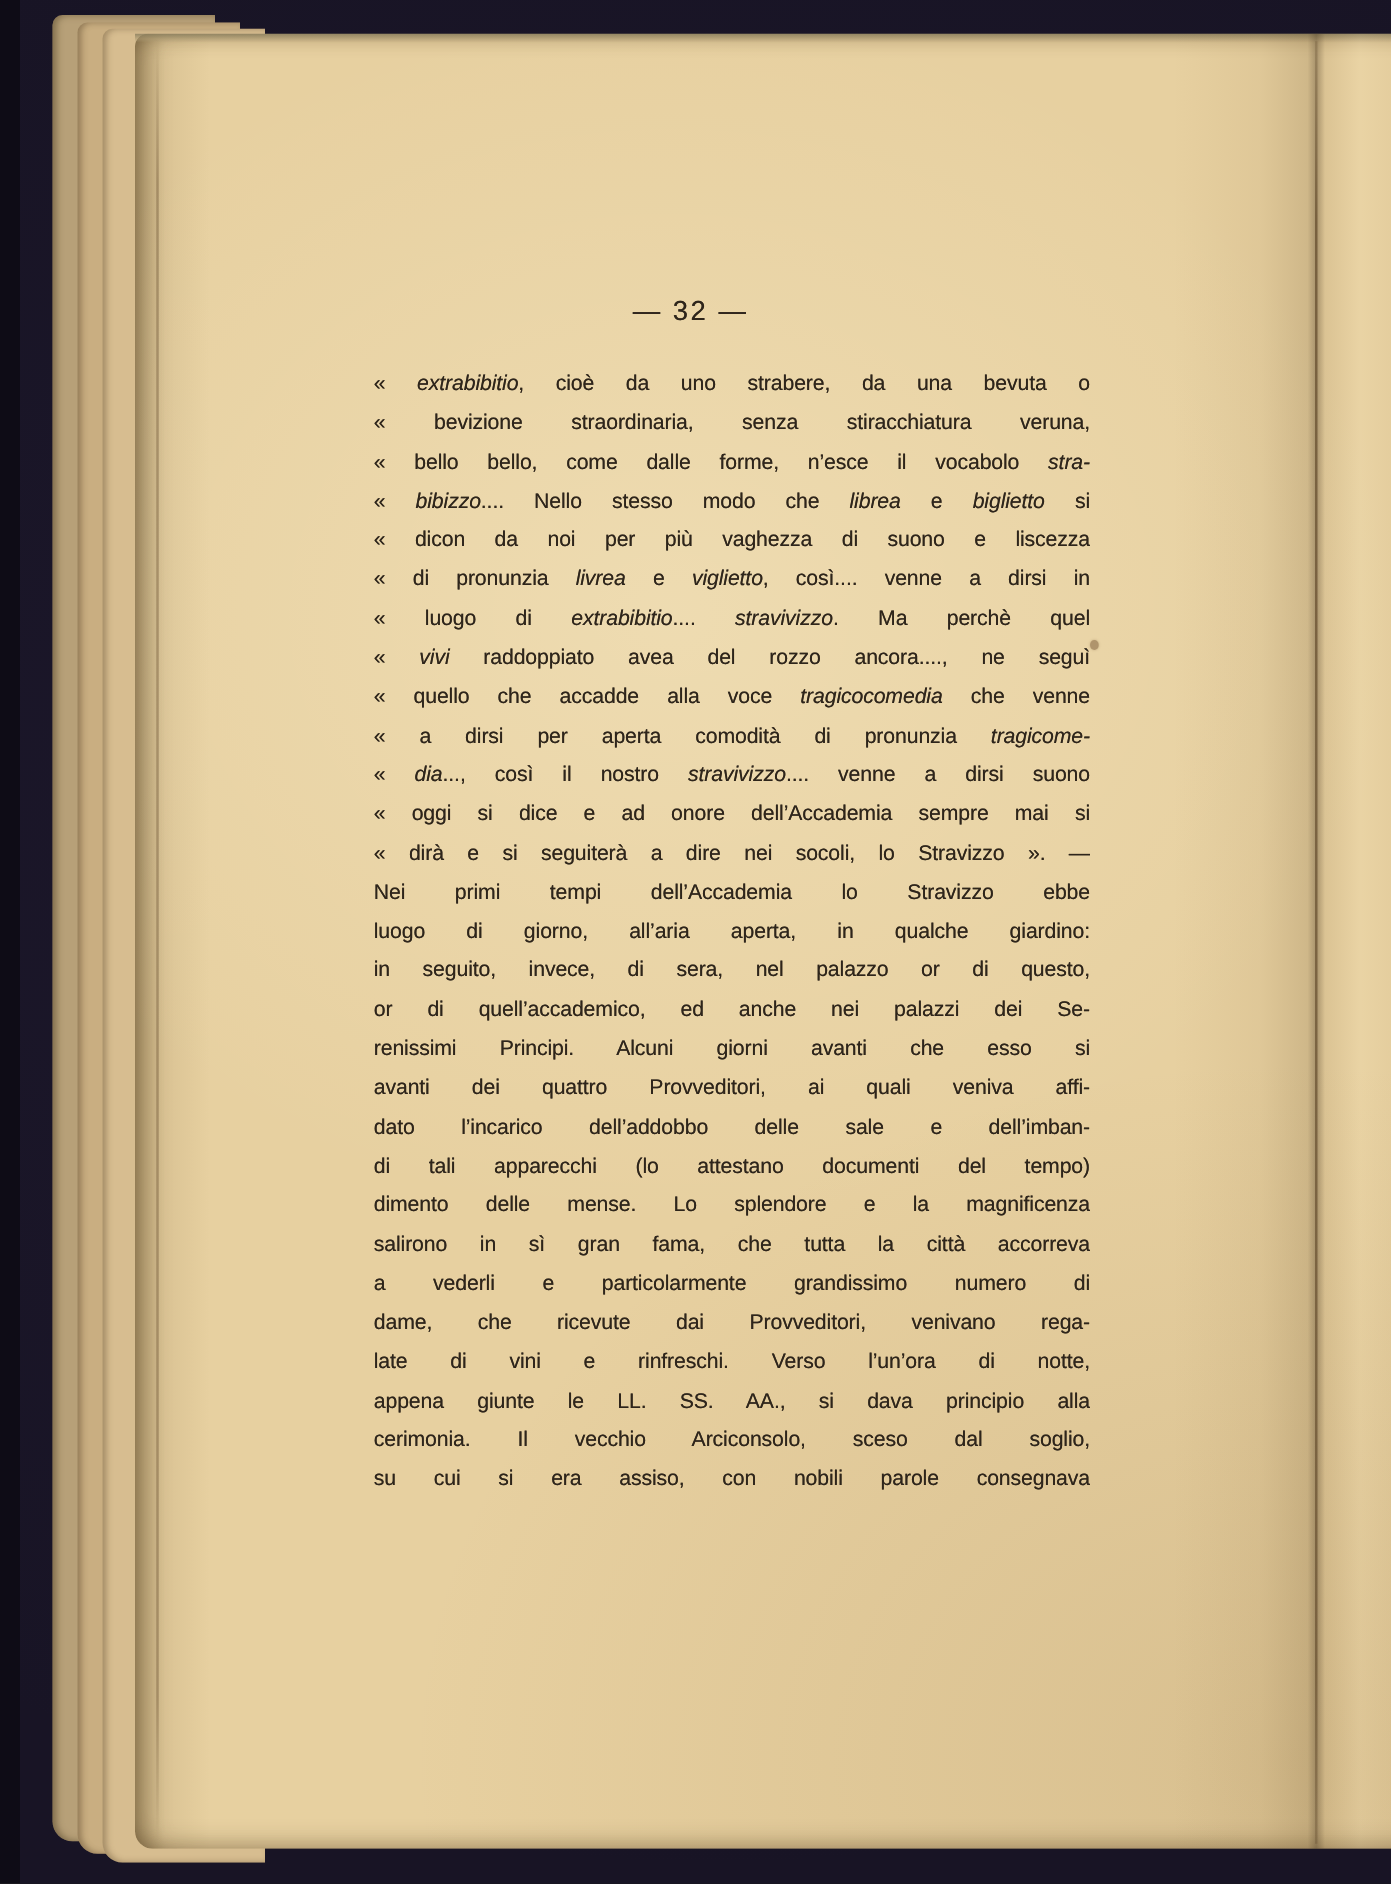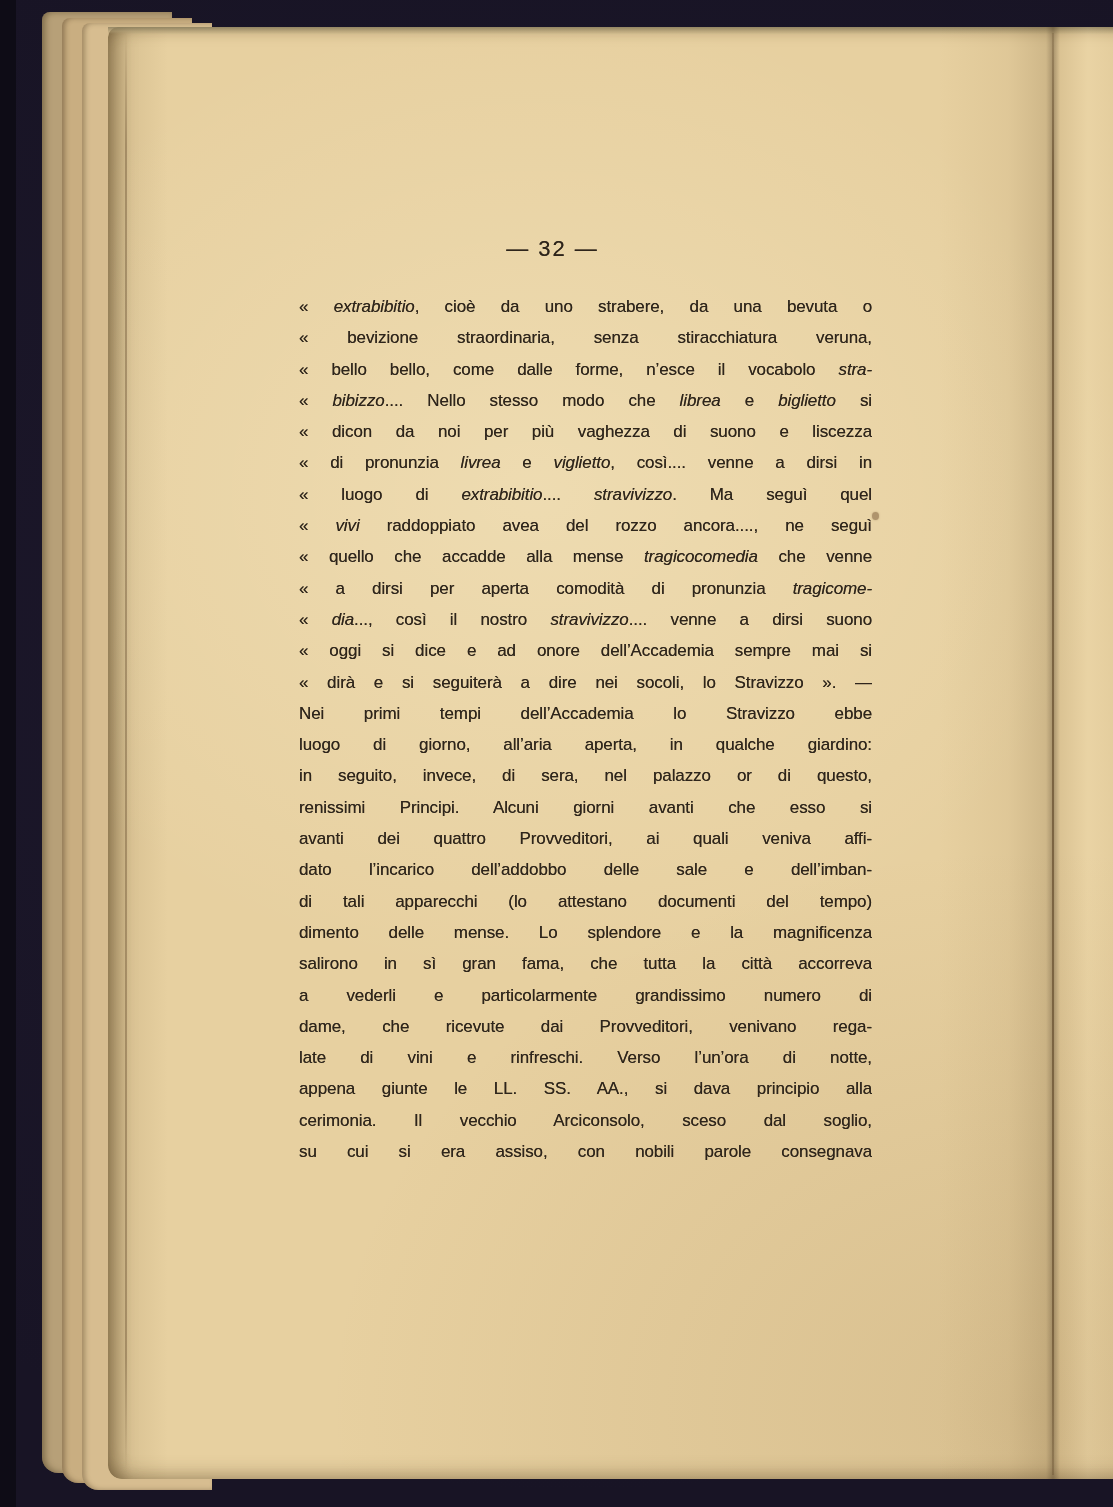--- a/index.html
+++ b/index.html
@@ -79,30 +79,31 @@
     <div class="speck"></div>
 
     <div class="pagenum">— 32 —</div>
     <div class="text-block">
         <div class="line"><span>« </span><i>extrabibitio</i><span>, cioè da uno strabere, da una bevuta o</span></div>
         <div class="line"><span>« bevizione straordinaria, senza stiracchiatura veruna,</span></div>
         <div class="line"><span>« bello bello, come dalle forme, n’esce il vocabolo </span><i>stra-</i></div>
         <div class="line"><span>« </span><i>bibizzo</i><span>.... Nello stesso modo che </span><i>librea</i><span> e </span><i>biglietto</i><span> si</span></div>
         <div class="line"><span>« dicon da noi per più vaghezza di suono e liscezza</span></div>
         <div class="line"><span>« di pronunzia </span><i>livrea</i><span> e </span><i>viglietto</i><span>, così.... venne a dirsi in</span></div>
-        <div class="line"><span>« luogo di </span><i>extrabibitio</i><span>.... </span><i>stravivizzo</i><span>. Ma seguì quel</span></div>
+        <div class="line"><span>« luogo di </span><i>extrabibitio</i><span>.... </span><i>stravivizzo</i><span>. Ma perchè quel</span></div>
         <div class="line"><span>« </span><i>vivi</i><span> raddoppiato avea del rozzo ancora...., ne seguì</span></div>
-        <div class="line"><span>« quello che accadde alla mense </span><i>tragicocomedia</i><span> che venne</span></div>
+        <div class="line"><span>« quello che accadde alla voce </span><i>tragicocomedia</i><span> che venne</span></div>
         <div class="line"><span>« a dirsi per aperta comodità di pronunzia </span><i>tragicome-</i></div>
         <div class="line"><span>« </span><i>dia</i><span>..., così il nostro </span><i>stravivizzo</i><span>.... venne a dirsi suono</span></div>
         <div class="line"><span>« oggi si dice e ad onore dell’Accademia sempre mai si</span></div>
         <div class="line"><span>« dirà e si seguiterà a dire nei socoli, lo Stravizzo ». —</span></div>
         <div class="line"><span>Nei primi tempi dell’Accademia lo Stravizzo ebbe</span></div>
         <div class="line"><span>luogo di giorno, all’aria aperta, in qualche giardino:</span></div>
         <div class="line"><span>in seguito, invece, di sera, nel palazzo or di questo,</span></div>
+        <div class="line"><span>or di quell’accademico, ed anche nei palazzi dei Se-</span></div>
         <div class="line"><span>renissimi Principi. Alcuni giorni avanti che esso si</span></div>
         <div class="line"><span>avanti dei quattro Provveditori, ai quali veniva affi-</span></div>
         <div class="line"><span>dato l’incarico dell’addobbo delle sale e dell’imban-</span></div>
         <div class="line"><span>di tali apparecchi (lo attestano documenti del tempo)</span></div>
         <div class="line"><span>dimento delle mense. Lo splendore e la magnificenza</span></div>
         <div class="line"><span>salirono in sì gran fama, che tutta la città accorreva</span></div>
         <div class="line"><span>a vederli e particolarmente grandissimo numero di</span></div>
         <div class="line"><span>dame, che ricevute dai Provveditori, venivano rega-</span></div>
         <div class="line"><span>late di vini e rinfreschi. Verso l’un’ora di notte,</span></div>
         <div class="line"><span>appena giunte le LL. SS. AA., si dava principio alla</span></div>

